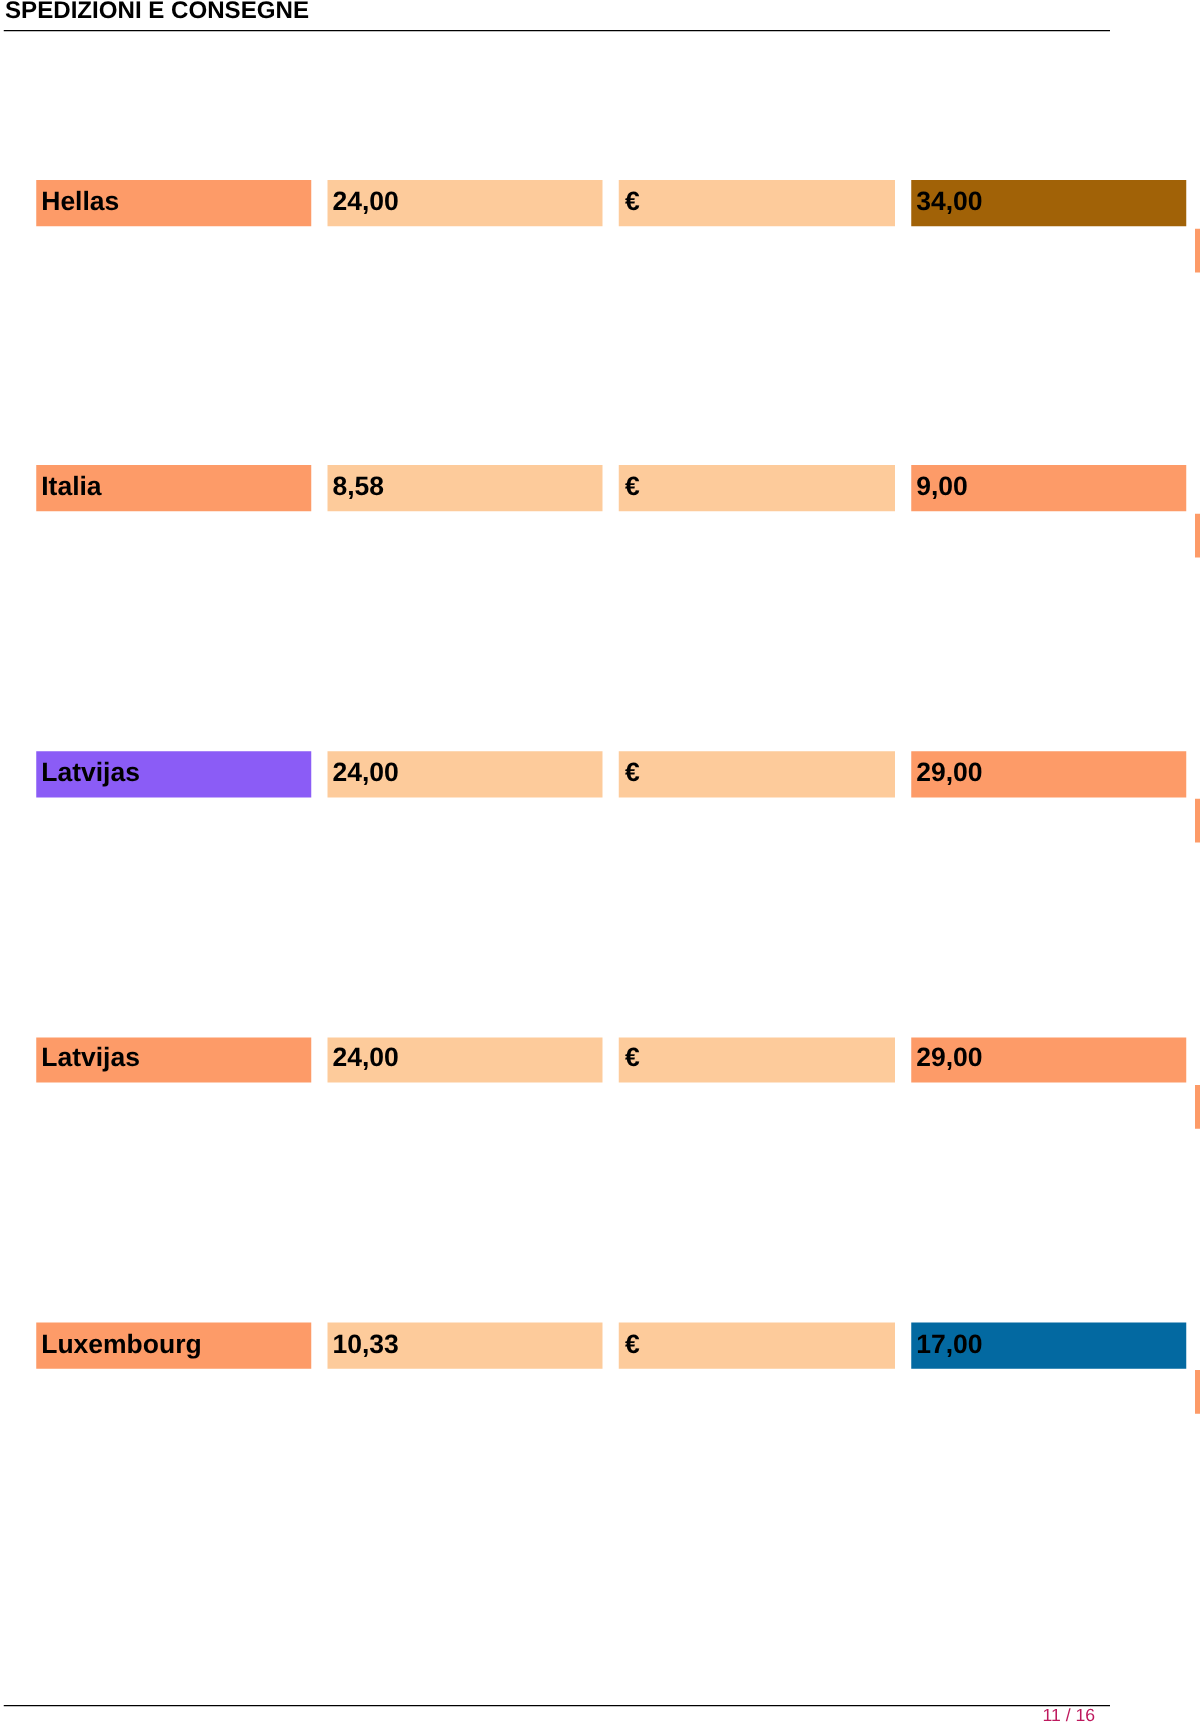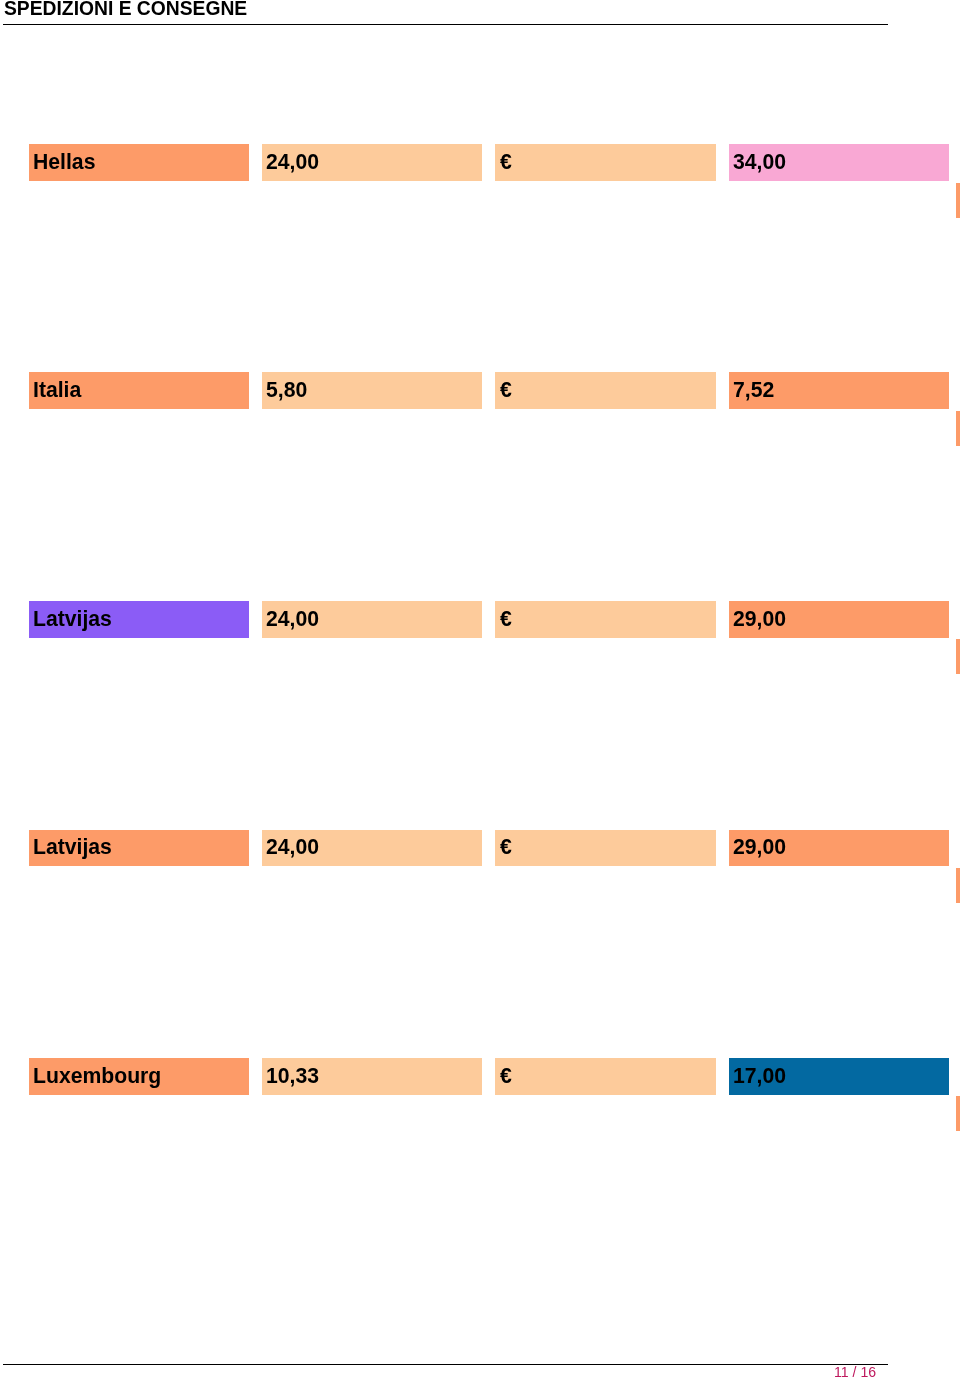--- a/index.html
+++ b/index.html
@@ -44,37 +44,37 @@
     <div class="row" style="top:144.2px">
       <div class="cell c-country" style="background: rgb(253, 155, 104);">
           <span style="color: rgb(0, 0, 0);">Hellas</span>
         </div>
       <div class="cell c-price" style="background: rgb(253, 203, 155);">
           <span style="color: rgb(0, 0, 0);">24,00</span>
         </div>
       <div class="cell c-cur" style="background: rgb(253, 203, 155);">
           <span style="color: rgb(0, 0, 0);">€</span>
         </div>
-      <div class="cell c-total" style="background: #f9a8d4;">
+      <div class="cell c-total" style="background: #a16207;">
           <span style="color: rgb(0, 0, 0);">34,00</span>
         </div>
     </div>
 
     <div class="row" style="top:372.4px">
       <div class="cell c-country" style="background: rgb(253, 155, 104);">
           <span style="color: rgb(0, 0, 0);">Italia</span>
         </div>
       <div class="cell c-price" style="background: rgb(253, 203, 155);">
-          <span style="color: rgb(0, 0, 0);">5,80</span>
+          <span style="color: rgb(0, 0, 0);">8,58</span>
         </div>
       <div class="cell c-cur" style="background: rgb(253, 203, 155);">
           <span style="color: rgb(0, 0, 0);">€</span>
         </div>
       <div class="cell c-total" style="background: rgb(253, 155, 104);">
-          <span style="color: rgb(0, 0, 0);">7,52</span>
+          <span style="color: rgb(0, 0, 0);">9,00</span>
         </div>
     </div>
 
     <div class="row" style="top:601.2px">
       <div class="cell c-country" style="background: #8b5cf6;">
           <span style="color: rgb(0, 0, 0);">Latvijas</span>
         </div>
       <div class="cell c-price" style="background: rgb(253, 203, 155);">
           <span style="color: rgb(0, 0, 0);">24,00</span>
         </div>

